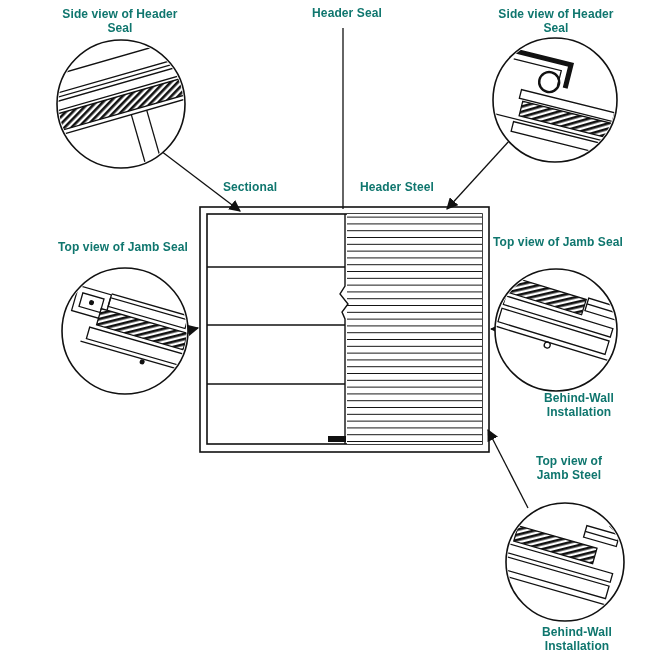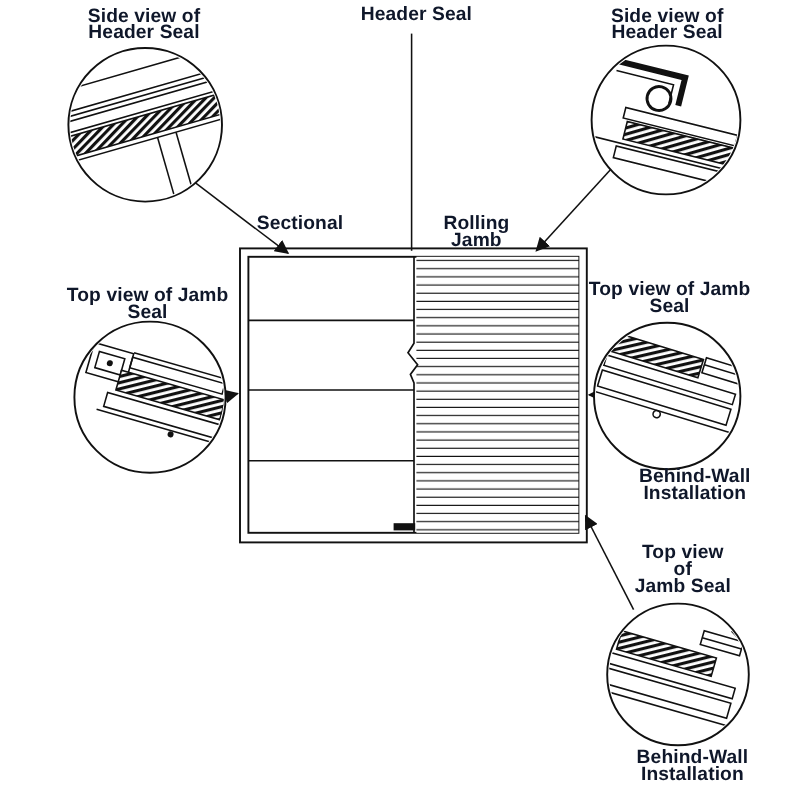--- a/index.html
+++ b/index.html
@@ -15,23 +15,23 @@
     font-family: "Liberation Sans", sans-serif;
     overflow: hidden;
   }
   .diagram-svg {
     position: absolute;
     left: 0;
     top: 0;
   }
   .label {
     position: absolute;
-    font-size: 16px;
+    font-size: 12px;
     font-weight: 700;
-    color: #0f172a;
+    color: #0f766e;
     white-space: pre-line;
     text-align: center;
     line-height: 14px;
     letter-spacing: 0.1px;
   }
 </style>
 </head>
 <body>
 
 <div class="page">
@@ -168,25 +168,25 @@
         </g>
       </g>
     </g>
   </svg>
 
   <div class="label" style="left:50px;  top:7px;   width:140px;">Side view of Header Seal</div>
   <div class="label" style="left:297px; top:6px;   width:100px;">Header Seal</div>
   <div class="label" style="left:486px; top:7px;   width:140px;">Side view of Header Seal</div>
 
   <div class="label" style="left:200px; top:180px; width:100px;">Sectional</div>
-  <div class="label" style="left:347px; top:180px; width:100px;">Rolling Jamb</div>
+  <div class="label" style="left:347px; top:180px; width:100px;">Header Steel</div>
 
   <div class="label" style="left:55px;  top:240px; width:136px;">Top view of Jamb Seal</div>
   <div class="label" style="left:490px; top:235px; width:136px;">Top view of Jamb Seal</div>
 
   <div class="label" style="left:532px; top:391px; width:94px;">Behind-Wall
 Installation</div>
   <div class="label" style="left:527px; top:454px; width:84px;">Top view of
-Jamb Seal</div>
+Jamb Steel</div>
   <div class="label" style="left:530px; top:625px; width:94px;">Behind-Wall
 Installation</div>
 
 </div>
 
 </body></html>

